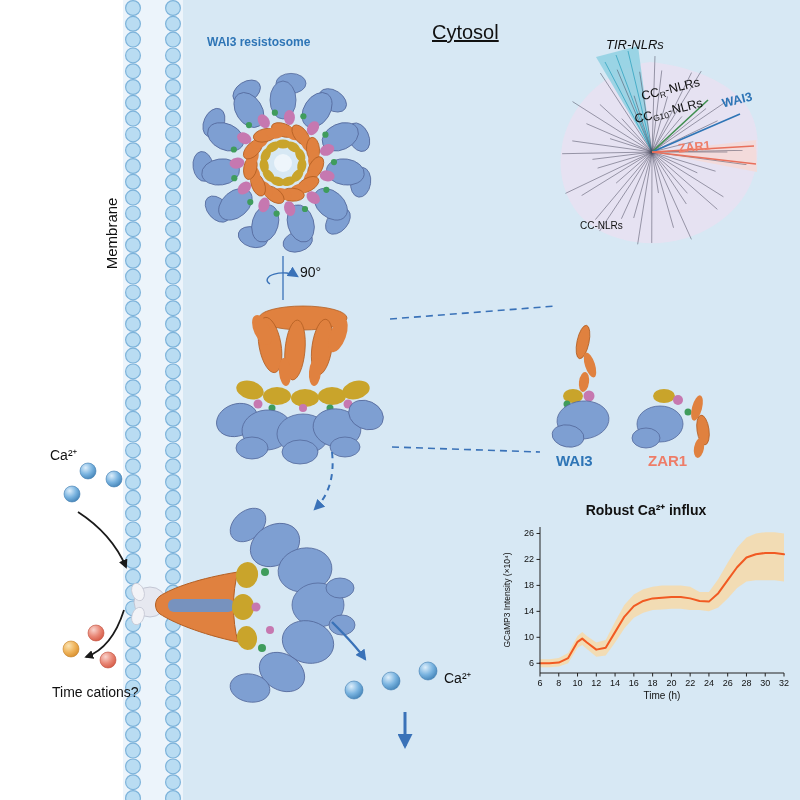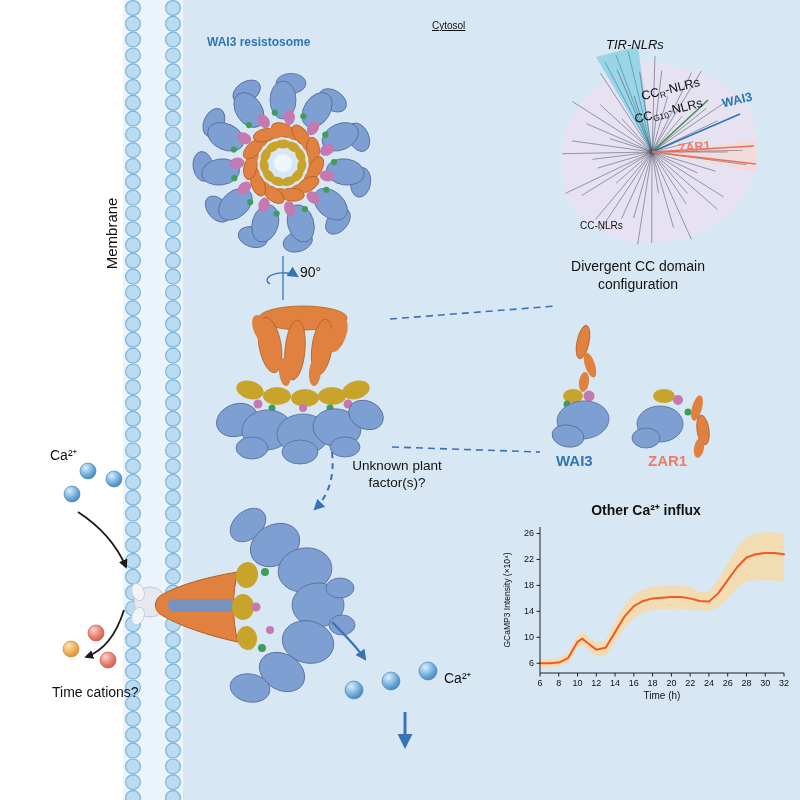--- a/index.html
+++ b/index.html
@@ -382,44 +382,42 @@
         <line x1="390" y1="319" x2="556" y2="306" stroke="#3a72b8" stroke-width="1.6" stroke-dasharray="7 5"></line>
         <line x1="392" y1="447" x2="540" y2="452" stroke="#3a72b8" stroke-width="1.6" stroke-dasharray="7 5"></line>
         <path d="M 332,452 Q 336,488 315,509" stroke="#3a72b8" stroke-width="2" fill="none" stroke-dasharray="6 5" marker-end="url(#mBlue)"></path>
         <path d="M 78,512 Q 112,534 126,567" stroke="#1a1a1a" stroke-width="1.8" fill="none" marker-end="url(#mBlack)"></path>
         <path d="M 124,610 Q 112,648 86,657" stroke="#1a1a1a" stroke-width="1.8" fill="none" marker-end="url(#mBlack)"></path>
         <path d="M 332,622 Q 356,646 365,659" stroke="#3a72b8" stroke-width="2.4" fill="none" marker-end="url(#mBlue)"></path>
         <path d="M 405,712 L 405,746" stroke="#3a72b8" stroke-width="3" fill="none" marker-end="url(#mBlueL)"></path>
       </g>
   </svg>
 
-  <div class="lbl" style="left:432px;top:20px;font-size:10px;text-decoration:underline;">Cytosol</div>
+  <div class="lbl" style="left:432px;top:20px;font-size:20px;text-decoration:underline;">Cytosol</div>
   <div class="lbl blue" style="left:207px;top:35px;font-size:12px;">WAI3 resistosome</div>
   <div class="lbl vert" style="left:62px;top:224px;width:100px;text-align:center;font-size:15px;">Membrane</div>
 
   <div class="lbl tree-lbl" style="left:606px;top:37px;font-size:13px;font-style:italic;">TIR-NLRs</div>
   <div class="lbl tree-lbl" style="left:641px;top:82px;transform:rotate(-14deg);"><span>CC</span><span class="sub">R</span><span>-NLRs</span></div>
   <div class="lbl tree-lbl" style="left:634px;top:104px;transform:rotate(-14deg);"><span>CC</span><span class="sub">G10</span><span>-NLRs</span></div>
   <div class="lbl tree-lbl blue" style="left:722px;top:93px;transform:rotate(-14deg);">WAI3</div>
   <div class="lbl tree-lbl salmon" style="left:678px;top:140px;transform:rotate(-6deg);">ZAR1</div>
   <div class="lbl tree-lbl" style="left:580px;top:220px;font-size:10px;">CC-NLRs</div>
 
   <div class="lbl" style="left:300px;top:264px;">90°</div>
-  <div class="lbl wrap" style="left:558px;top:258px;width:160px;">Divergent CC domain configuration</div>
-  <div class="lbl wrap" style="left:338px;top:458px;width:118px;font-size:13.5px;">Unknown plant factor(s)?</div>
 
   <div class="lbl blue" style="left:556px;top:452px;font-size:15px;">WAI3</div>
   <div class="lbl salmon" style="left:648px;top:452px;font-size:15px;">ZAR1</div>
 
   <div class="lbl" style="left:50px;top:447px;">Ca²⁺</div>
   <div class="lbl" style="left:52px;top:684px;">Time cations?</div>
   <div class="lbl" style="left:444px;top:670px;">Ca²⁺</div>
 
   <div class="chart">
-    <div class="chart-title">Other Ca²⁺ influx</div>
+    <div class="chart-title">Robust Ca²⁺ influx</div>
     <svg id="chart-svg" width="292" height="182">
         <polygon points="40,138.37333333333333 49.38461538461539,138.37333333333333 58.769230769230774,137.07555555555555 68.15384615384616,131.88444444444443 77.53846153846155,115.01333333333334 82.23076923076923,111.11999999999999 86.92307692307693,115.01333333333334 96.30769230769232,121.50222222222222 105.6923076923077,118.90666666666667 115.07692307692308,100.73777777777777 124.46153846153845,83.86666666666666 133.84615384615387,73.48444444444443 143.23076923076923,68.29333333333335 152.61538461538464,65.69777777777777 162,64.4 171.3846153846154,64.4 180.76923076923075,64.4 190.15384615384616,65.69777777777777 199.53846153846155,70.88888888888889 208.9230769230769,70.88888888888889 218.3076923076923,57.91111111111111 227.6923076923077,41.68888888888889 237.0769230769231,26.76444444444444 246.46153846153845,16.382222222222232 255.84615384615384,12.488888888888889 265.2307692307693,11.191111111111116 274.61538461538464,11.191111111111116 284,12.488888888888889 284,60.50666666666666 274.61538461538464,59.208888888888886 265.2307692307693,59.208888888888886 255.84615384615384,59.208888888888886 246.46153846153845,60.50666666666666 237.0769230769231,66.99555555555554 227.6923076923077,77.37777777777778 218.3076923076923,86.46222222222222 208.9230769230769,90.35555555555555 199.53846153846155,89.05777777777777 190.15384615384616,89.05777777777777 180.76923076923075,87.75999999999999 171.3846153846154,87.75999999999999 162,88.40888888888888 152.61538461538464,89.05777777777777 143.23076923076923,91.65333333333334 133.84615384615387,96.84444444444445 124.46153846153845,107.22666666666667 115.07692307692308,121.50222222222222 105.6923076923077,134.48 96.30769230769232,135.77777777777777 86.92307692307693,127.99111111111112 82.23076923076923,124.09777777777778 77.53846153846155,126.69333333333334 68.15384615384616,142.26666666666668 58.769230769230774,145.51111111111112 49.38461538461539,146.16000000000003 40,146.16000000000003" fill="#f7d9a8" opacity="0.85"></polygon>
         <polyline points="40,142.26666666666668 49.38461538461539,142.26666666666668 58.769230769230774,141.61777777777777 68.15384615384616,137.07555555555555 77.53846153846155,120.85333333333332 82.23076923076923,117.60888888888888 86.92307692307693,121.50222222222222 96.30769230769232,128.64 105.6923076923077,126.69333333333334 115.07692307692308,111.11999999999999 124.46153846153845,95.54666666666668 133.84615384615387,85.16444444444444 143.23076923076923,79.97333333333334 152.61538461538464,77.37777777777778 162,76.72888888888889 171.3846153846154,76.08000000000001 180.76923076923075,76.08000000000001 190.15384615384616,77.37777777777778 199.53846153846155,79.97333333333334 208.9230769230769,80.62222222222222 218.3076923076923,72.18666666666667 227.6923076923077,59.208888888888886 237.0769230769231,46.231111111111105 246.46153846153845,36.49777777777777 255.84615384615384,33.25333333333333 265.2307692307693,31.955555555555556 274.61538461538464,31.955555555555556 284,33.25333333333333" fill="none" stroke="#f15a22" stroke-width="2" stroke-linejoin="round" stroke-linecap="round"></polyline>
         <line x1="40" y1="6" x2="40" y2="152" stroke="#222" stroke-width="1"></line>
         <line x1="40" y1="152" x2="284" y2="152" stroke="#222" stroke-width="1"></line>
         <line x1="40" y1="152" x2="40" y2="155.5" stroke="#222" stroke-width="1"></line>
         <text x="40" y="165" font-size="9" text-anchor="middle" fill="#111" font-family="&quot;Liberation Sans&quot;, sans-serif">6</text>
         <line x1="58.769230769230774" y1="152" x2="58.769230769230774" y2="155.5" stroke="#222" stroke-width="1"></line>
         <text x="58.769230769230774" y="165" font-size="9" text-anchor="middle" fill="#111" font-family="&quot;Liberation Sans&quot;, sans-serif">8</text>
         <line x1="77.53846153846155" y1="152" x2="77.53846153846155" y2="155.5" stroke="#222" stroke-width="1"></line>

